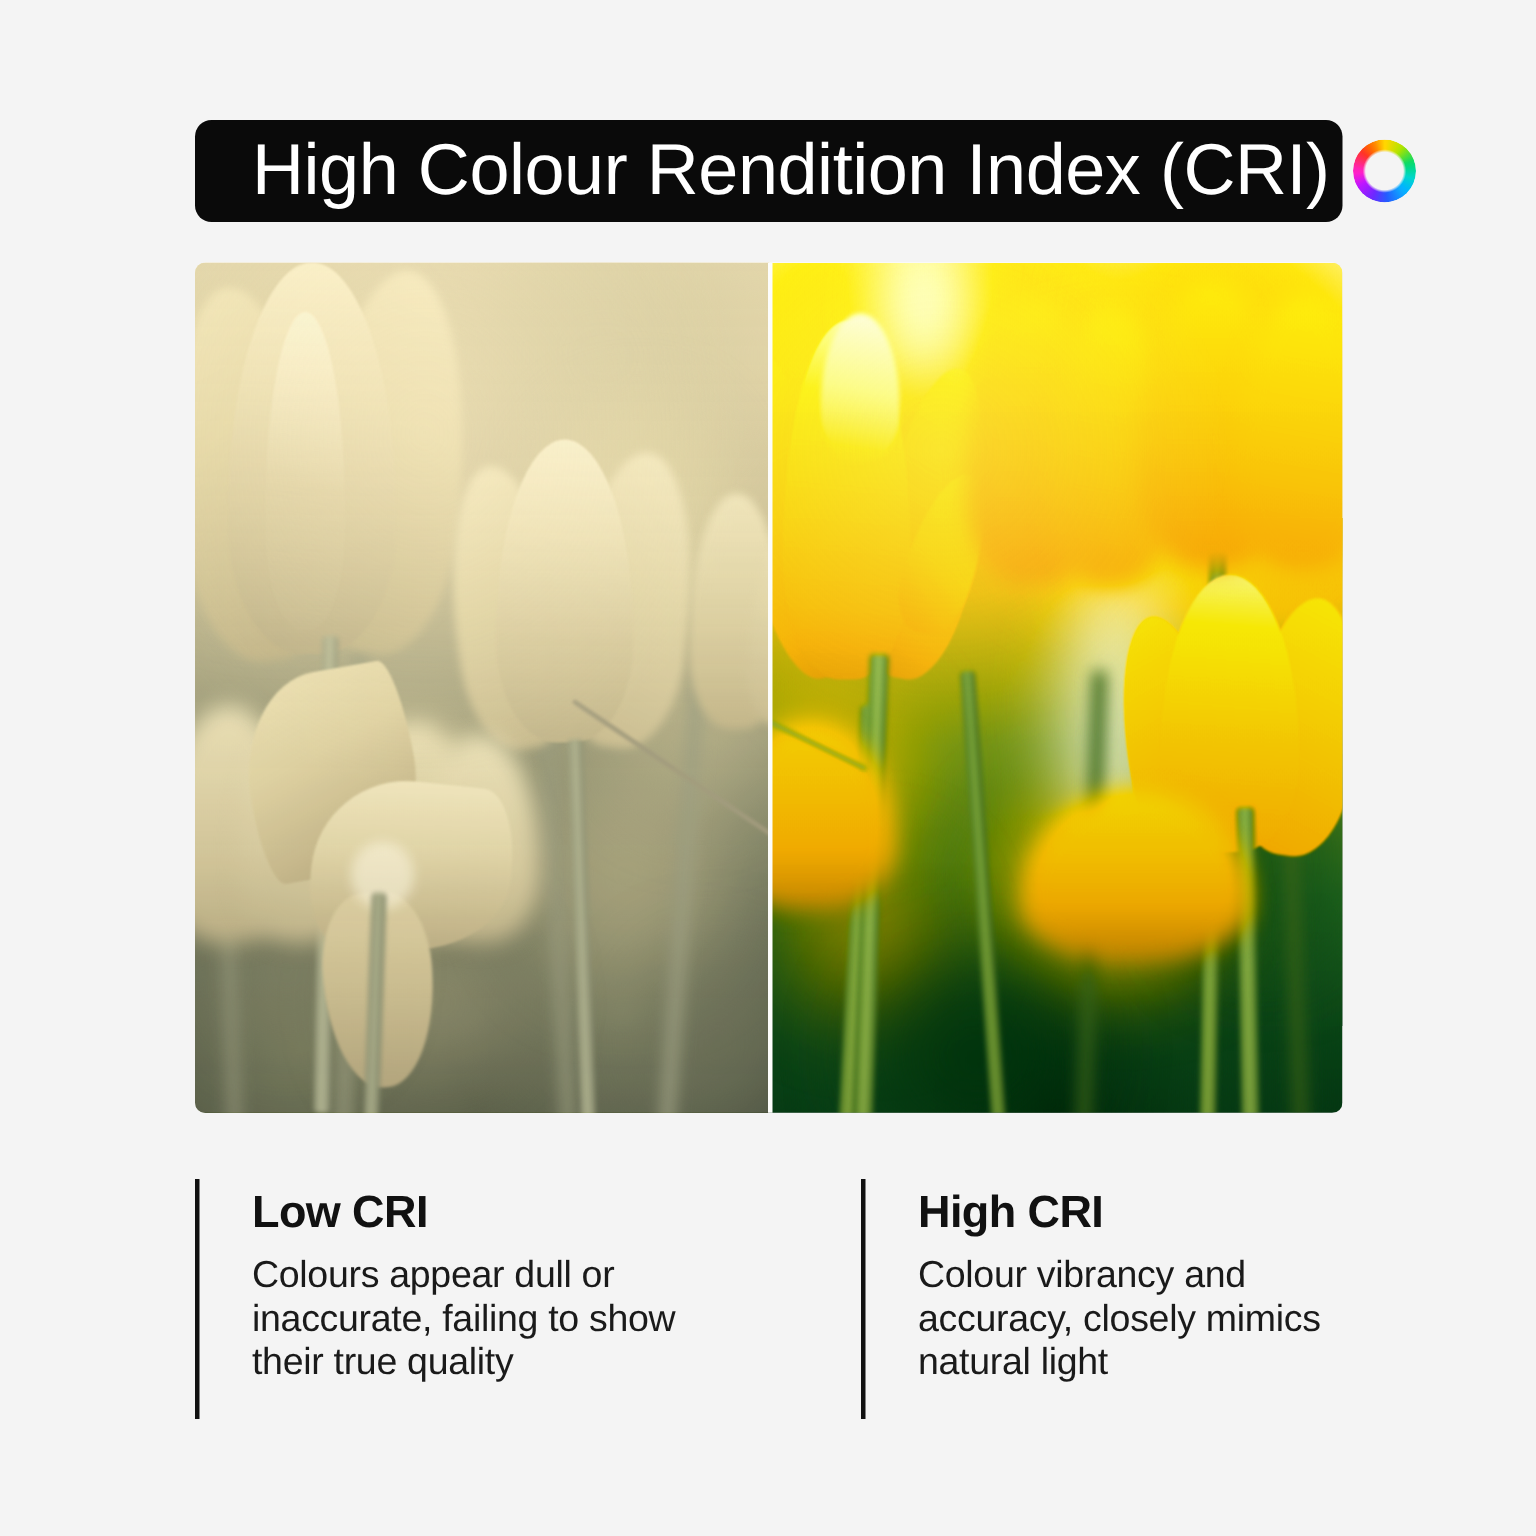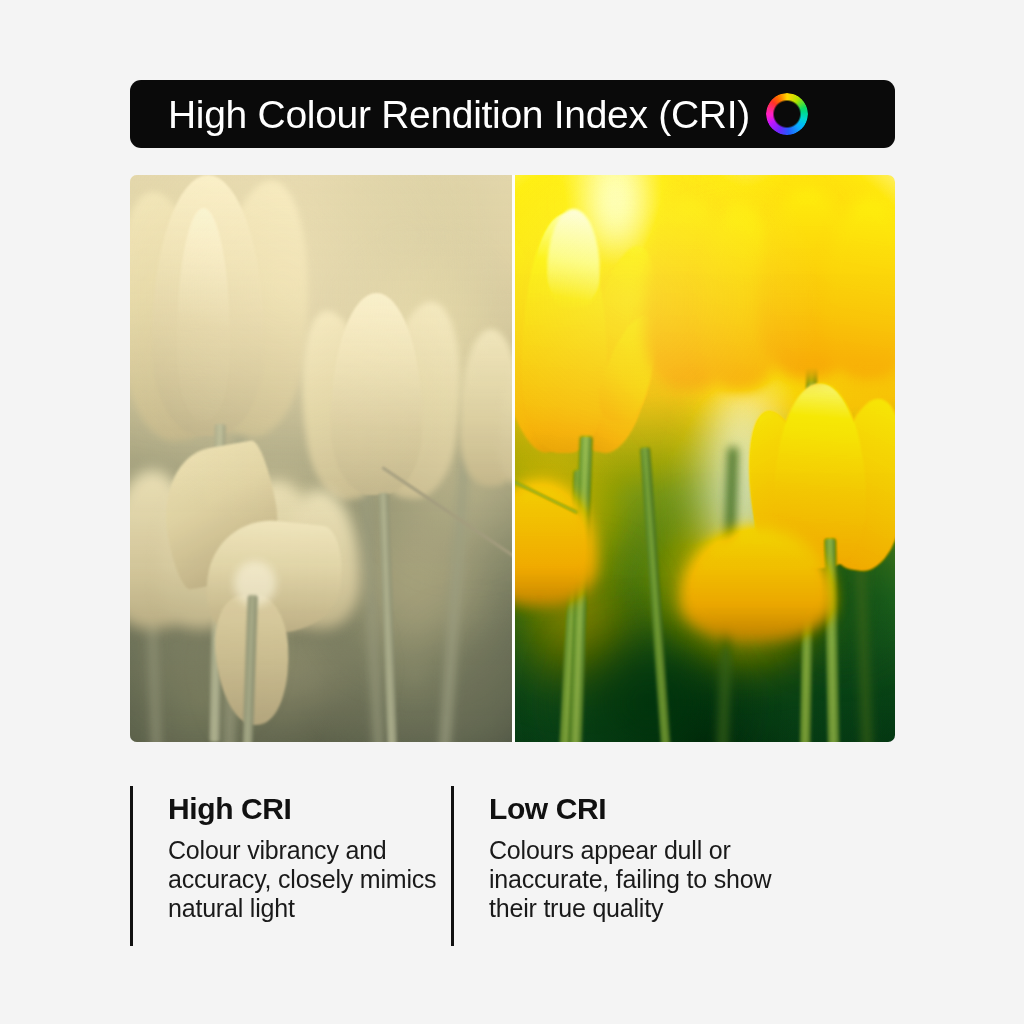--- a/index.html
+++ b/index.html
@@ -24,21 +24,21 @@
     height: 68px;
     background: #0a0a0a;
     border-radius: 11px;
     display: flex;
     align-items: center;
     box-sizing: border-box;
     padding: 0 22px 0 38px;
   }
   .title-text {
     color: #ffffff;
-    font-size: 39px;
+    font-size: 48px;
     font-weight: 400;
     letter-spacing: -0.3px;
     line-height: 1;
     white-space: nowrap;
     flex: 0 0 auto;
   }
   .cri-ring-wrap {
     margin-left: 14px;
     width: 46px;
     height: 46px;
@@ -371,23 +371,23 @@
     <div style="position:absolute;left:-4%;top:56%;width:22%;height:3px;background:#8da55e;transform:rotate(26deg);filter:blur(1.4px);border-radius:2px;"></div>
 
     <div class="sat"></div>
     <div class="grade-high"></div>
   </div>
 
   <div class="split-line"></div>
 </div>
 
 <div class="captions">
+  <div class="caption-col left">
+    <div class="caption-rule"></div>
+    <div class="caption-title">Low CRI</div>
+    <div class="caption-body">Colours appear dull or inaccurate, failing to show their true quality</div>
+  </div>
   <div class="caption-col right">
     <div class="caption-rule"></div>
     <div class="caption-title">High CRI</div>
     <div class="caption-body">Colour vibrancy and accuracy, closely mimics natural light</div>
   </div>
-  <div class="caption-col left">
-    <div class="caption-rule"></div>
-    <div class="caption-title">Low CRI</div>
-    <div class="caption-body">Colours appear dull or inaccurate, failing to show their true quality</div>
-  </div>
 </div>
 
 </body></html>

